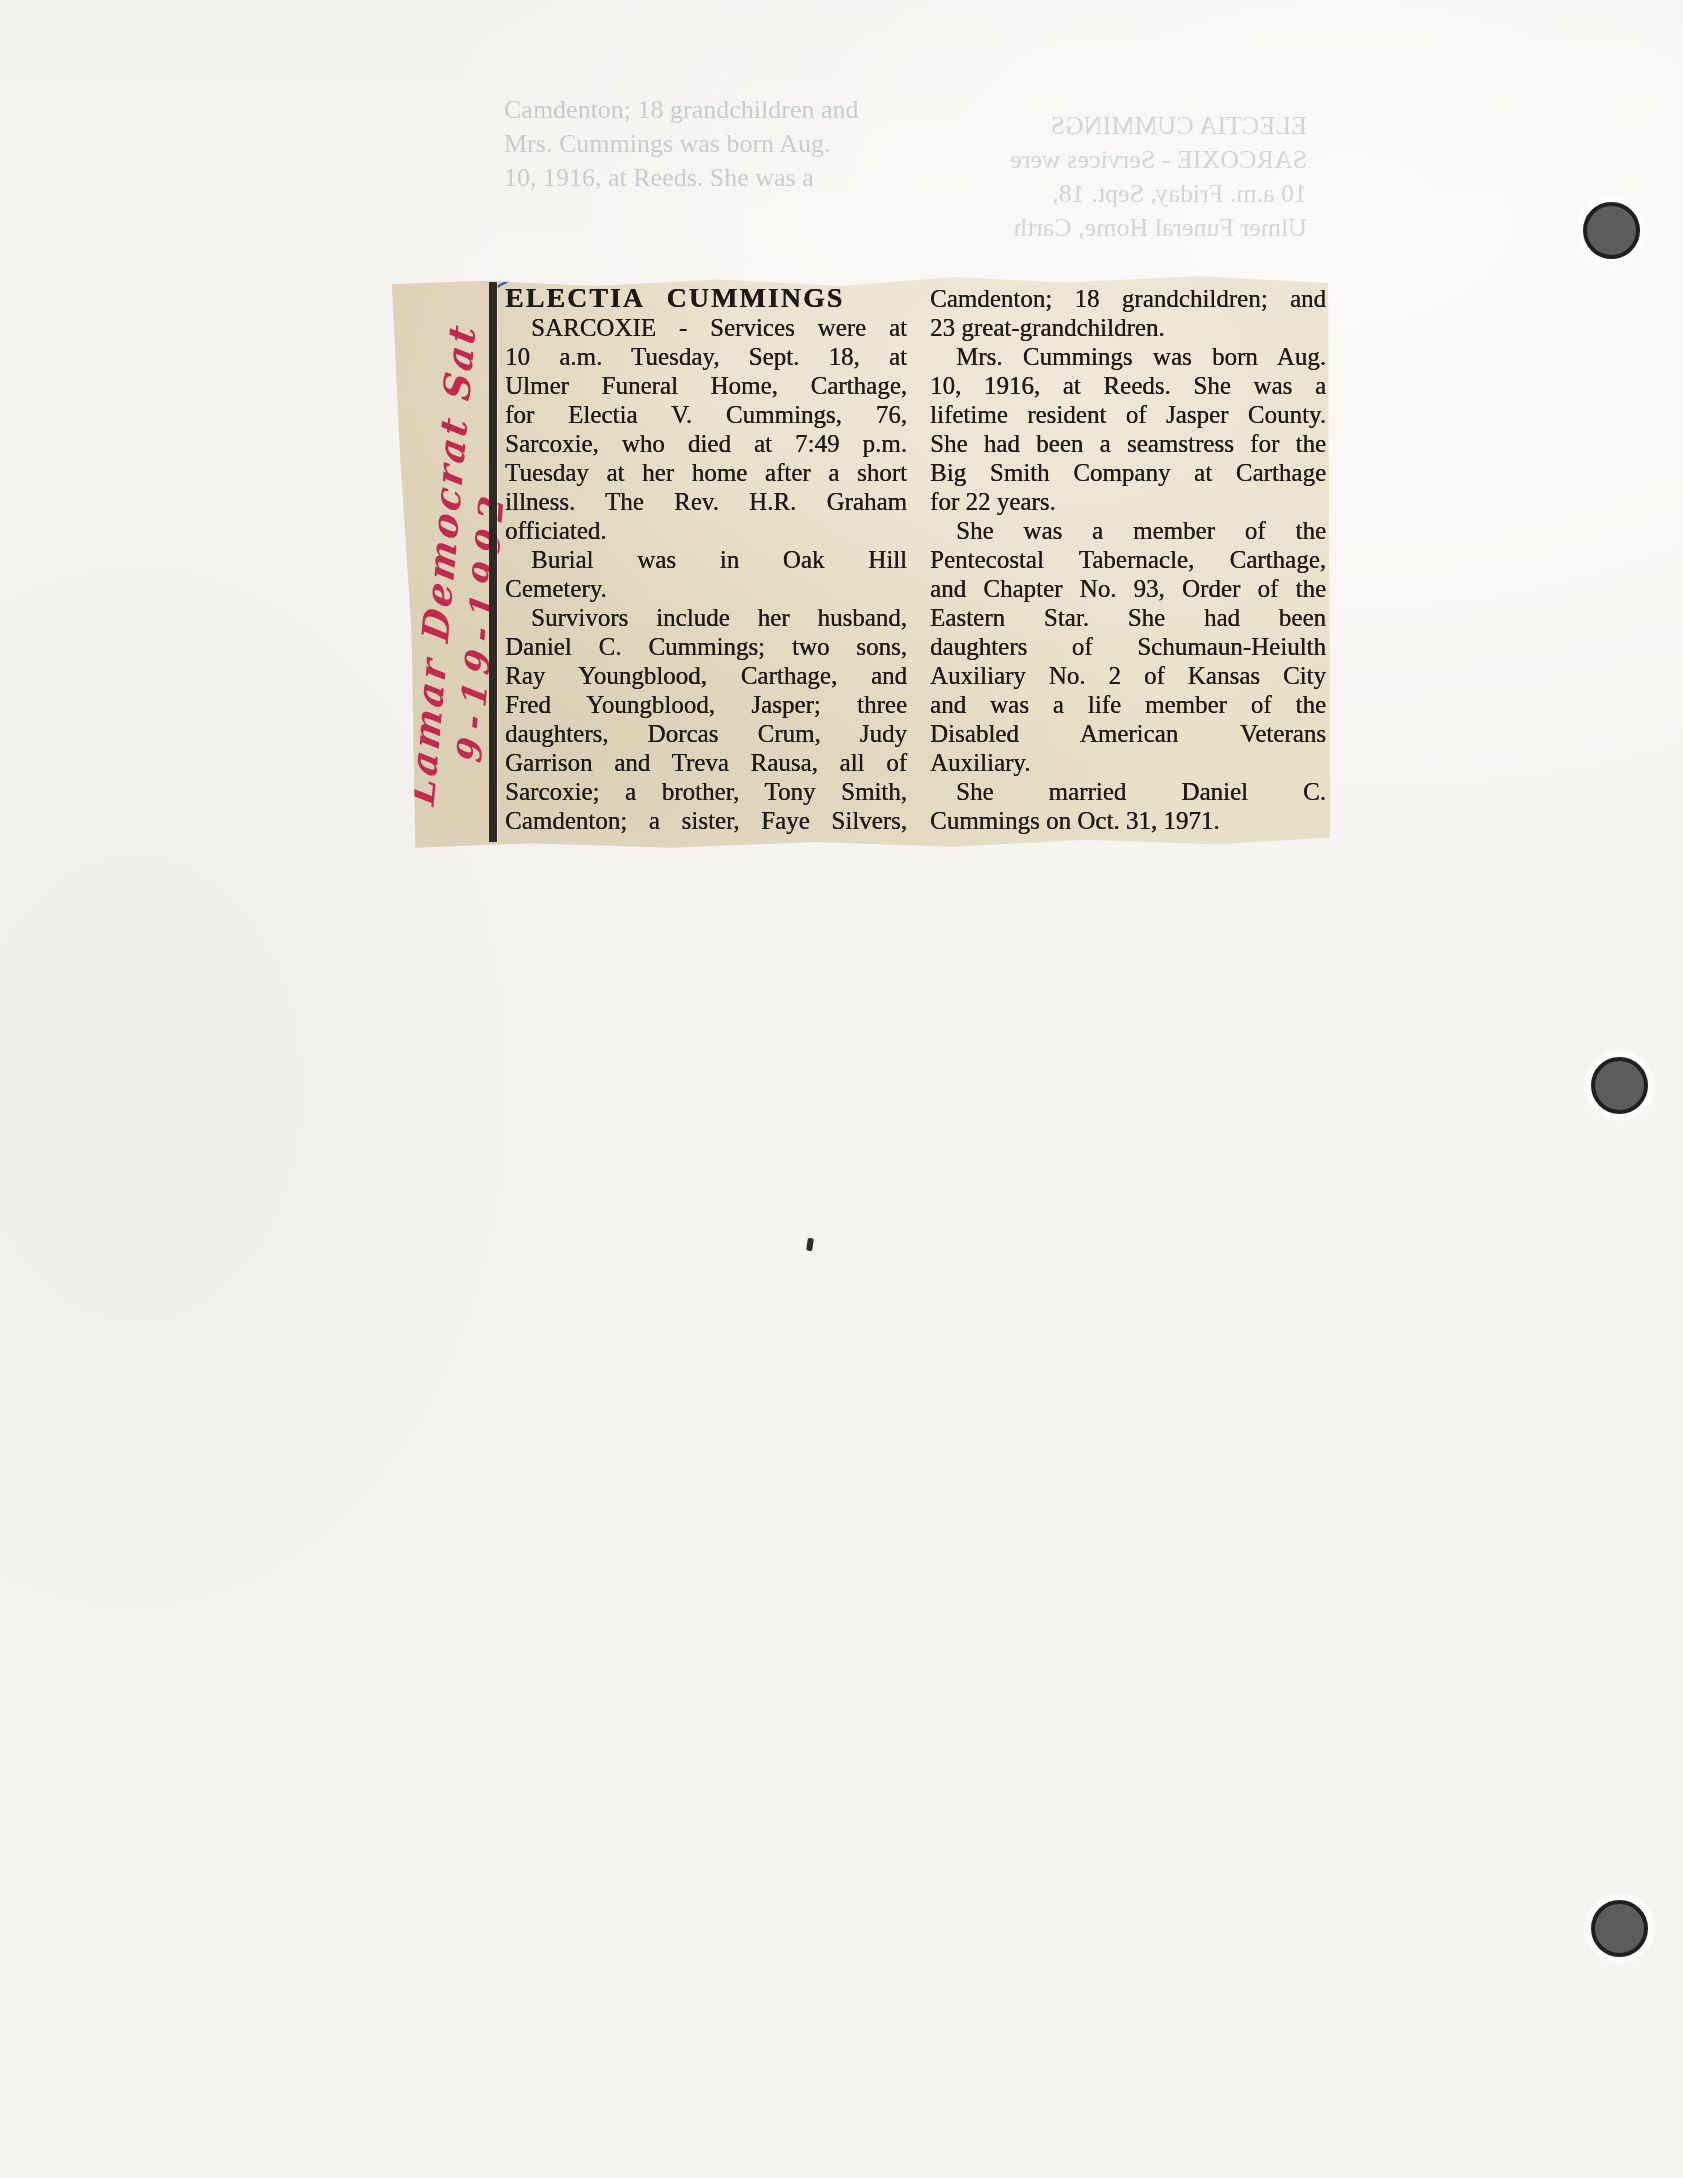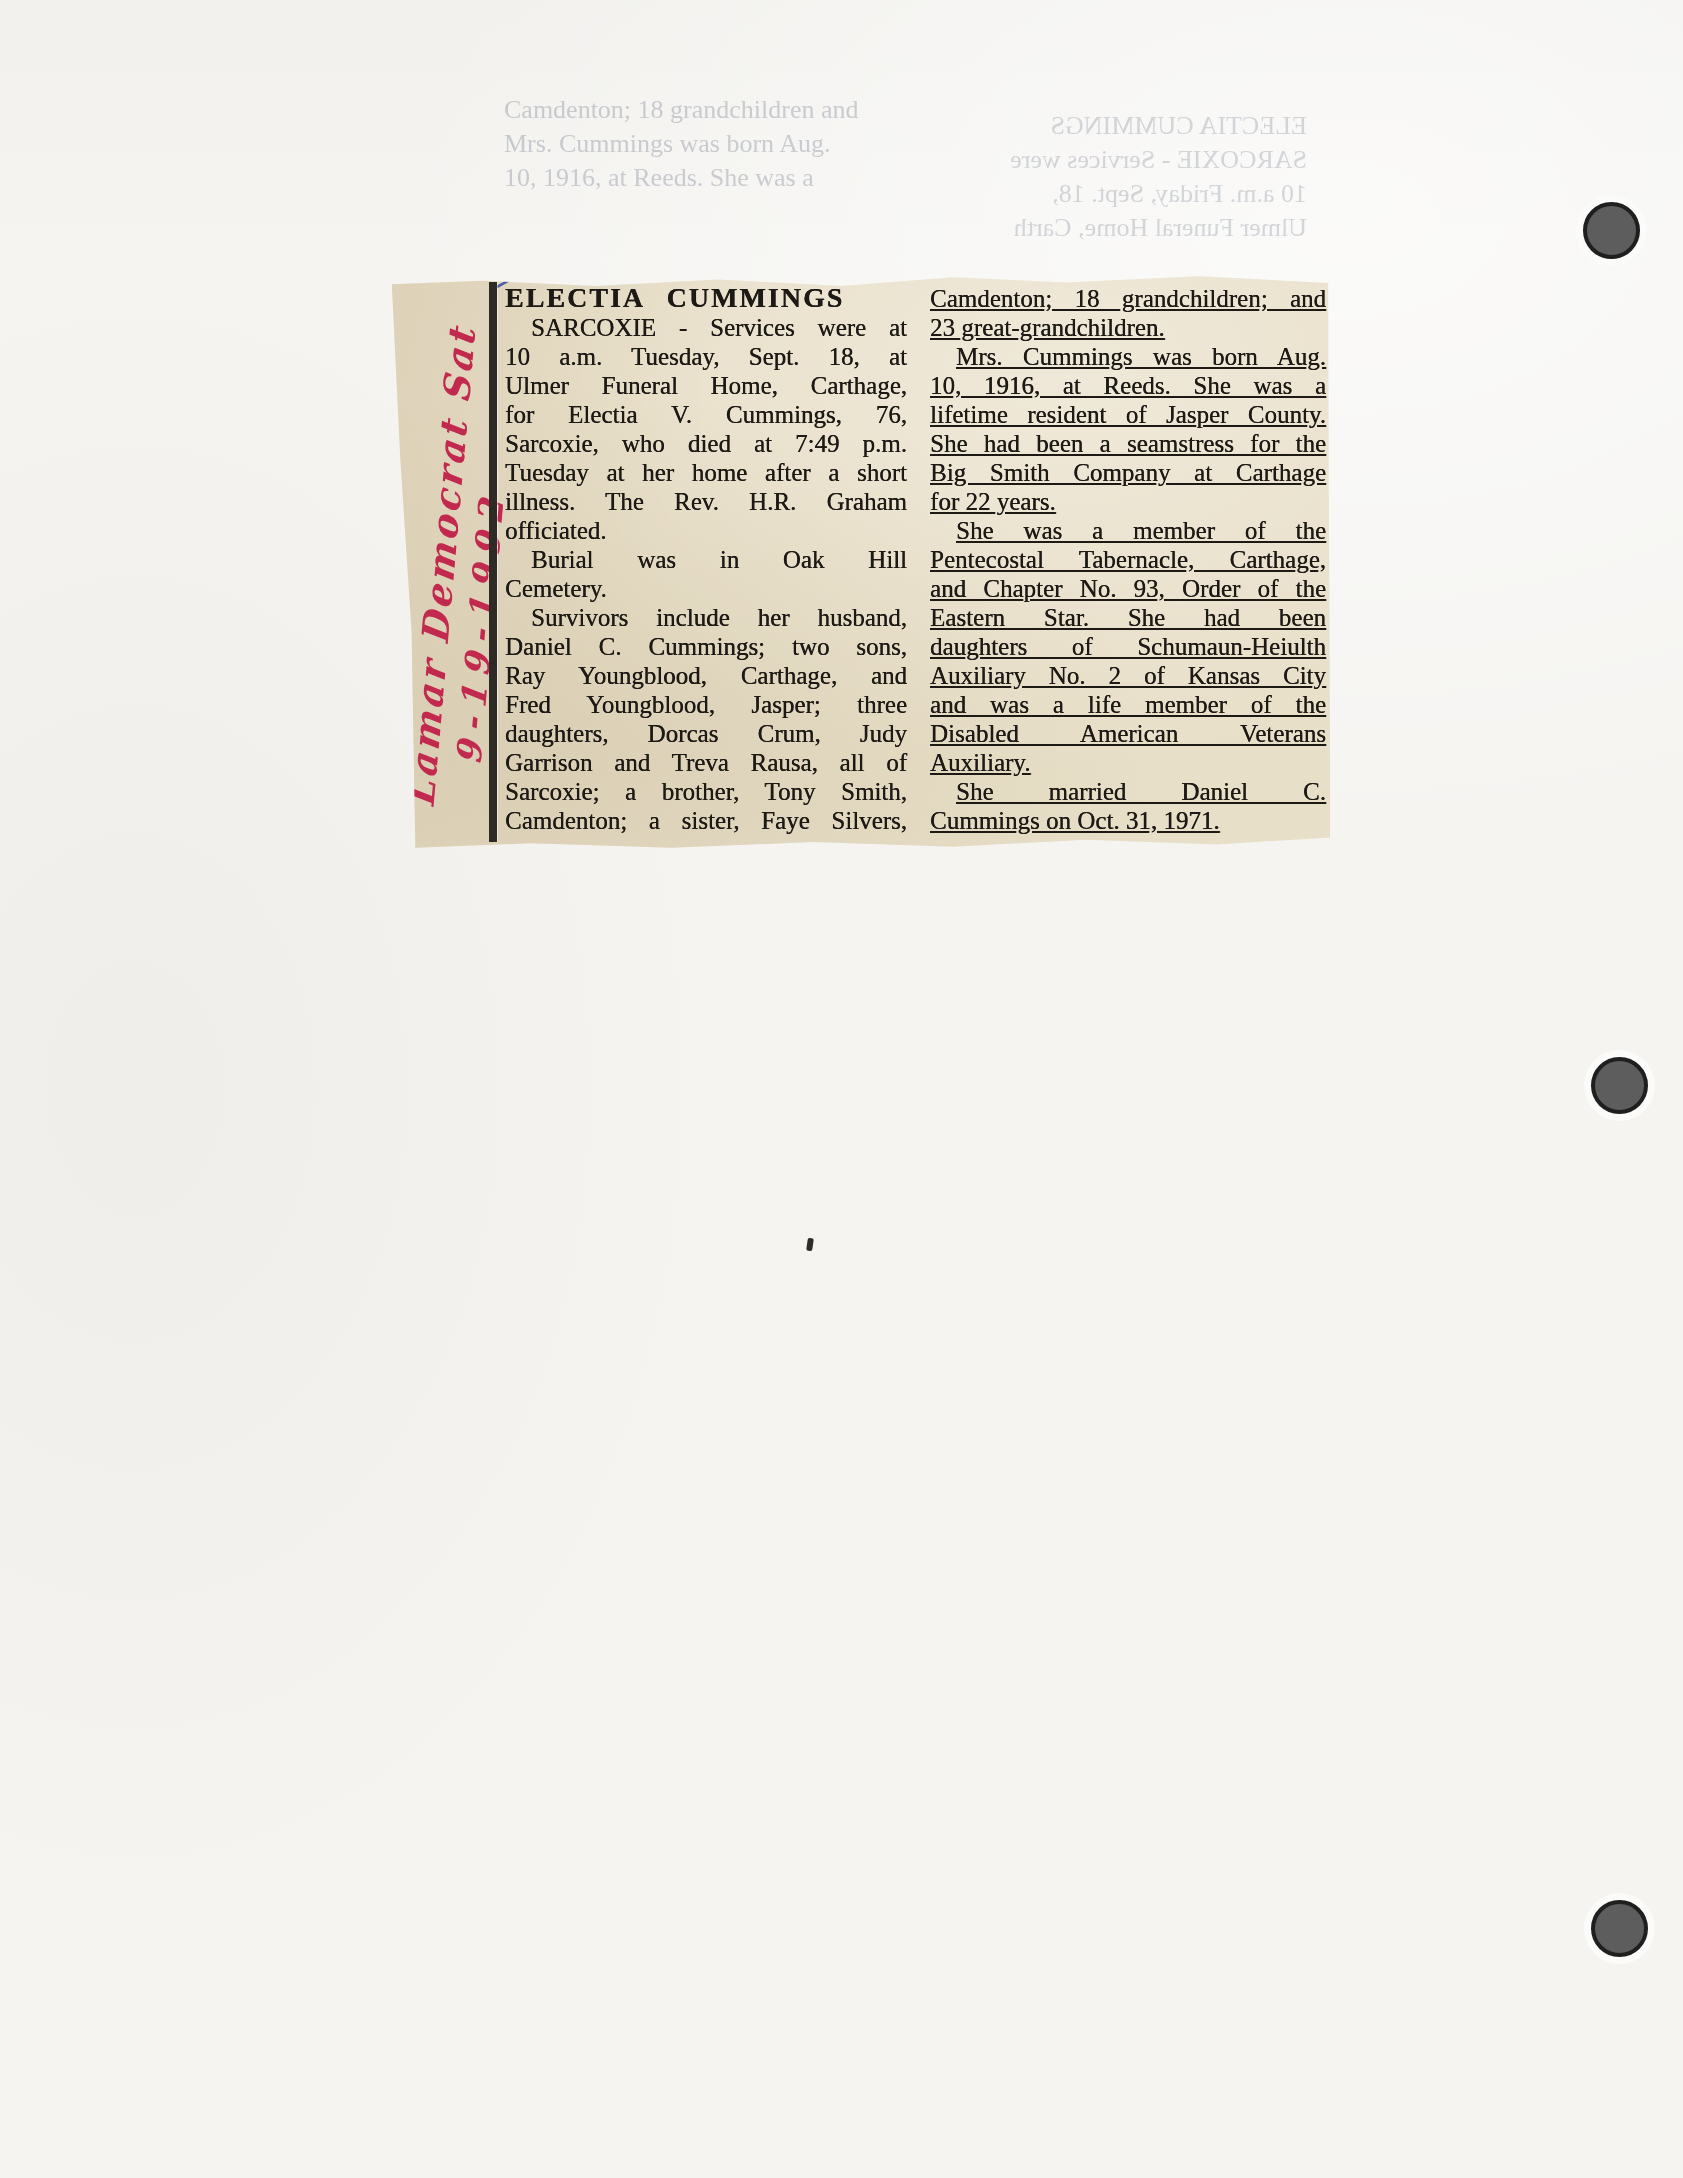--- a/index.html
+++ b/index.html
@@ -34,21 +34,21 @@
     box-shadow:0 2px 5px rgba(60,55,45,.22);
   }
 
   
   .rule{position:absolute;left:100px;top:7px;width:8px;height:560px;background:#2e2a25;
         box-shadow:1px 0 0 rgba(255,255,255,.5);}
 
   
   .col{position:absolute;color:#1d1a16;text-shadow:0.3px 0 0 currentColor;}
   .col1{left:116px;top:8px;width:402px;}
-  .col2{left:541px;top:9px;width:396px;text-decoration:underline;}
+  .col2{left:541px;top:9px;width:396px;}
   .headline{font-size:28px;font-weight:700;letter-spacing:2px;word-spacing:14px;
             line-height:30px;white-space:nowrap;}
   .col .np-line{font-size:25px;line-height:29px;height:29px;text-align:left;}
   .col .np-line.just{text-align:justify;text-align-last:justify;}
   .col .np-line.ind{text-indent:26px;}
 
   
   .handwriting{
     position:absolute;left:-173px;top:243px;width:495px;height:87px;
     transform:rotate(-85deg) skewX(-6deg);transform-origin:50% 50%;

